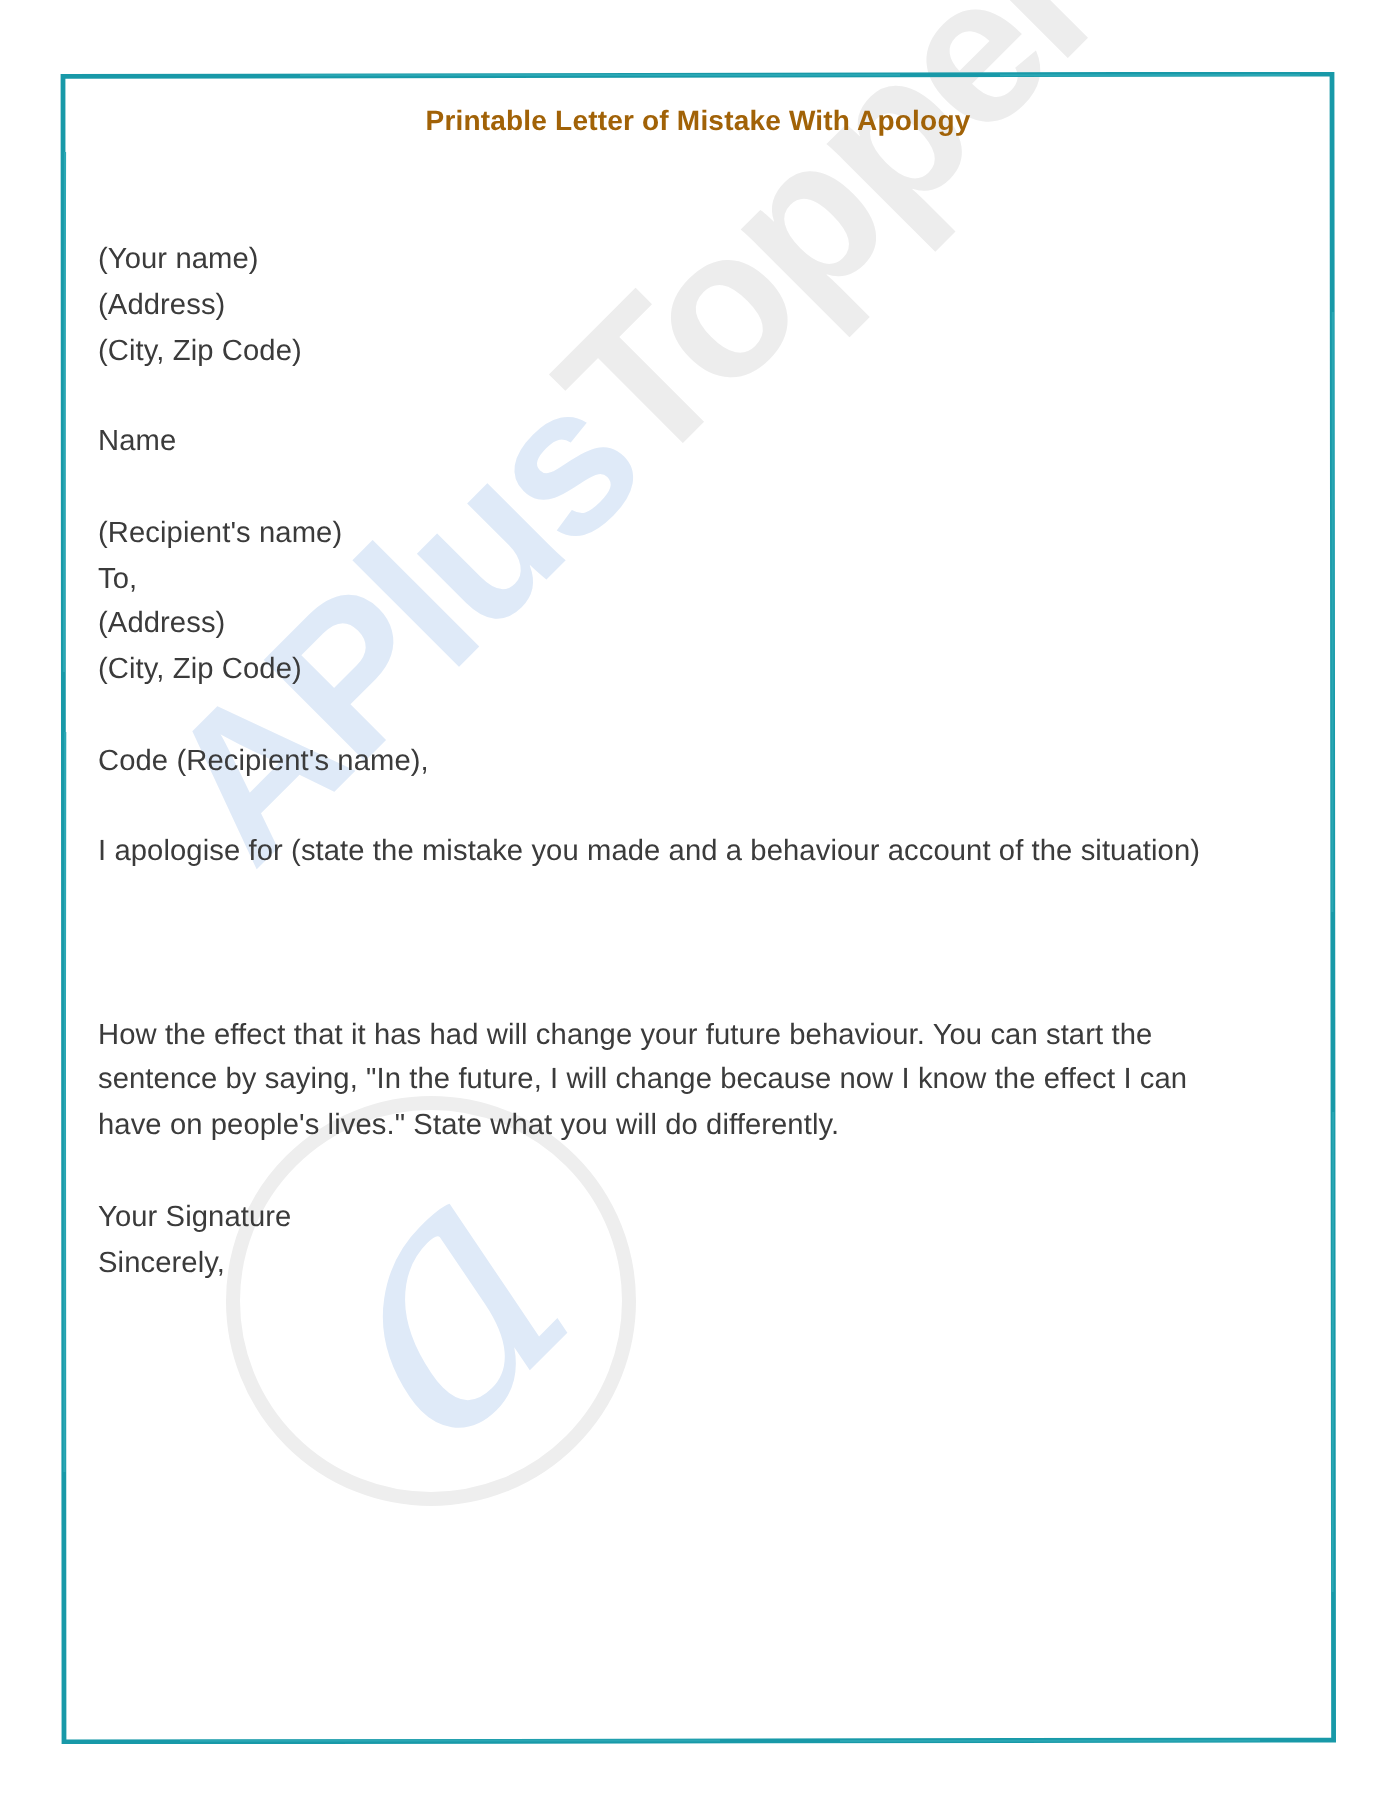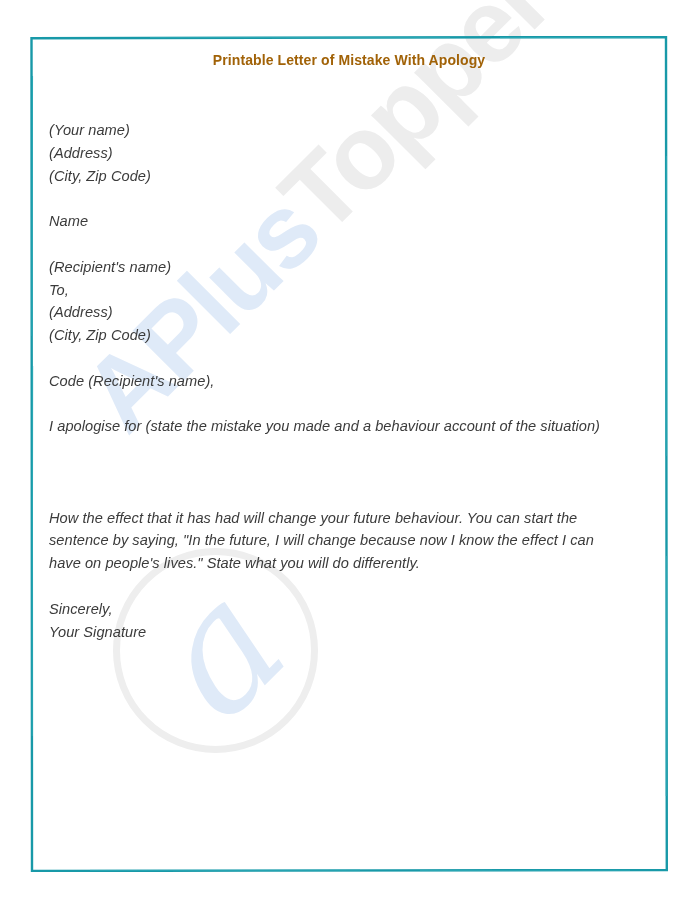--- a/index.html
+++ b/index.html
@@ -105,21 +105,21 @@
   #body-text {
     position: absolute;
     left: 49px;
     top: 119px;
     width: 570px;
     font-size: 14.6px;
     line-height: 22.8px;
     color: #3b3b3b;
     letter-spacing: 0.05px;
   }
-  .blk { margin: 0; font-style: italic; }
+  .blk { margin: 0; }
   .gap { height: 22.8px; }
   .ln { display: block; white-space: pre-wrap; }
 </style>
 </head>
 <body>
 
 <div id="page">
 
   <div id="watermark">
     <div id="wm-circle"></div>
@@ -182,19 +182,19 @@
       <div class="gap"></div>
 
 
       <div class="gap"></div>
 
       <div class="blk">How the effect that it has had will change your future behaviour. You can start the sentence by saying, "In the future, I will change because now I know the effect I can have on people's lives." State what you will do differently.</div>
 
       <div class="gap"></div>
 
       <div class="blk">
+        <span class="ln">Your Signature</span>
         <span class="ln">Sincerely,</span>
-        <span class="ln">Your Signature</span>
       </div>
 
     </div>
   </div>
 </div>
 
 </body></html>

